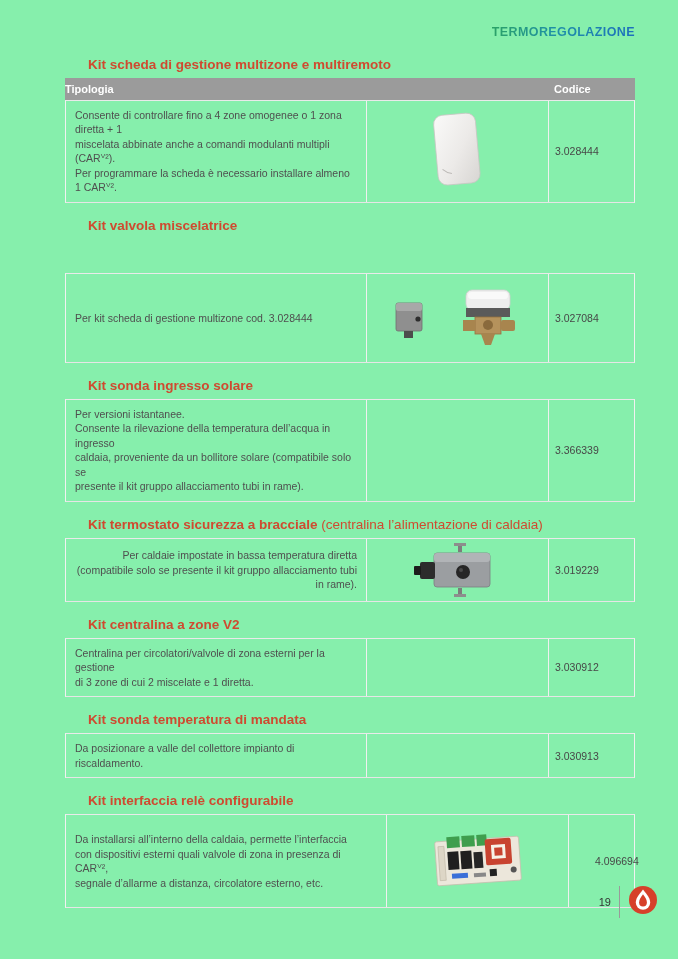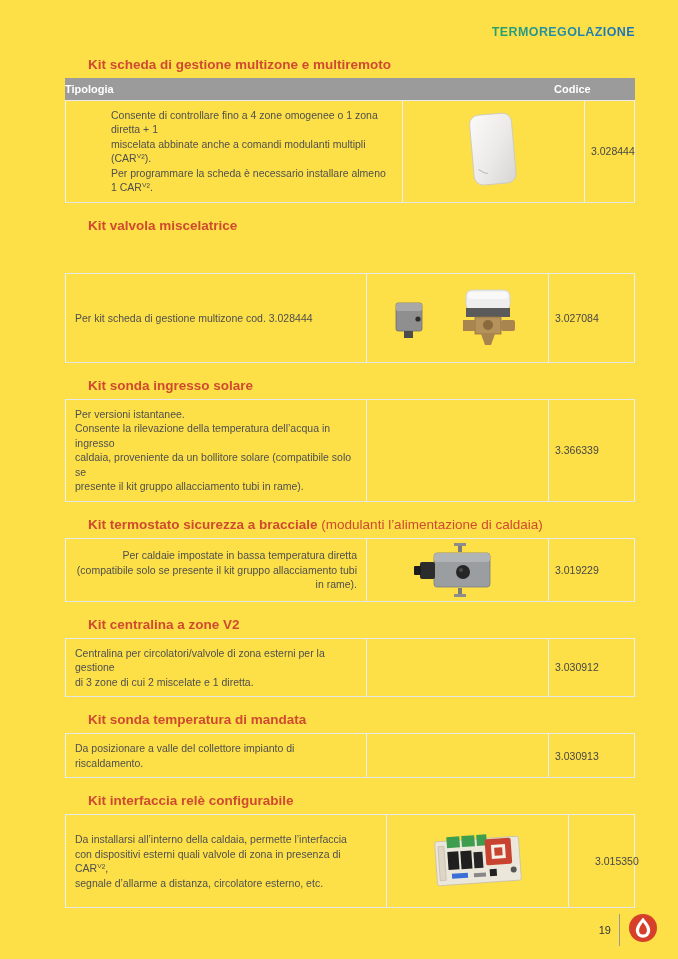--- a/index.html
+++ b/index.html
@@ -2,21 +2,21 @@
 <html lang="it"><head>
 <meta charset="utf-8">
 <style>
   * { margin: 0; padding: 0; box-sizing: border-box; }
   html, body { background: #ffffff; }
   body { font-family: "Liberation Sans", "DejaVu Sans", sans-serif; }
   .page {
     position: relative;
     width: 678px;
     height: 959px;
-    background: #fde047;
+    background: #86efac;
     padding: 22px 43px 0 65px;
     overflow: hidden;
   }
   .brand-row { text-align: right; height: 20px; }
   .brand {
     font-size: 12.5px;
     font-weight: 700;
     letter-spacing: 0.4px;
     color: #1d8fa8;
   }
@@ -60,31 +60,31 @@
     display: flex;
     align-items: center;
     font-size: 10.5px;
     color: #4f4f4f;
     line-height: 1.38;
     padding: 7px 9px;
   }
   .cell.desc span { white-space: pre-line; }
   .cell.imgcell { justify-content: center; border-left: 1px solid #f0f0f0; border-right: 1px solid #f0f0f0; padding: 2px; }
   .cell.code { padding-left: 6px; color: #474747; }
-  #sections .section:nth-child(1) .row { min-height: 97px; padding-left: 36px; }
+  #sections .section:nth-child(1) .row { min-height: 97px; }
   #sections .section:nth-child(2) .row { min-height: 90px; margin-top: 40px; }
   #sections .section:nth-child(3) .row { min-height: 58px; }
   #sections .section:nth-child(4) .row { min-height: 64px; text-align: right; }
   #sections .section:nth-child(5) .row { min-height: 42px; }
   #sections .section:nth-child(6) .row { min-height: 30px; }
   #sections .section:nth-child(7) .row { min-height: 94px; gap: 20px; }
   .footer {
     position: absolute;
     right: 20px;
-    bottom: 12px;
+    bottom: 40px;
     display: flex;
     align-items: center;
   }
   .footer .pagenum { font-size: 11px; color: #333; margin-right: 8px; }
   .footer .vline { width: 1px; height: 32px; background: #9a9a9a; margin-right: 8px; }
 </style>
 </head>
 <body>
 
 <div class="page">
@@ -166,21 +166,21 @@
 Consente la rilevazione della temperatura dell’acqua in ingresso
 caldaia, proveniente da un bollitore solare (compatibile solo se
 presente il kit gruppo allacciamento tubi in rame).</span>
           </div>
       <div class="cell imgcell"></div>
       <div class="cell code">3.366339</div>
     </div>
   </div>
 
   <div class="section">
-    <h2><span>Kit termostato sicurezza a bracciale</span><span class="suffix"> (modulanti l’alimentazione di caldaia)</span></h2>
+    <h2><span>Kit termostato sicurezza a bracciale</span><span class="suffix"> (centralina l’alimentazione di caldaia)</span></h2>
 
     <div class="row">
       <div class="cell desc">
             <span>Per caldaie impostate in bassa temperatura diretta
 (compatibile solo se presente il kit gruppo allacciamento tubi in rame).</span>
           </div>
       <div class="cell imgcell">
             <svg width="100" height="58" viewBox="0 0 100 58">
     <rect x="50" y="3" width="4" height="8" fill="#7d7d7d"></rect>
     <rect x="46" y="2" width="12" height="3" fill="#8d8d8d"></rect>
@@ -246,21 +246,21 @@
       <rect x="63" y="14" width="26" height="26" rx="2" fill="#c84330"></rect>
       <rect x="69" y="20" width="14" height="14" fill="#f6f1e7"></rect>
       <rect x="72" y="23" width="8" height="8" fill="#c84330"></rect>
       <rect x="28" y="46" width="16" height="5" fill="#3a6fd8"></rect>
       <rect x="50" y="47" width="12" height="4" fill="#888"></rect>
       <circle cx="90" cy="46" r="3" fill="#555"></circle>
       <rect x="66" y="44" width="7" height="7" fill="#222"></rect>
     </g>
   </svg>
           </div>
-      <div class="cell code">3.015350</div>
+      <div class="cell code">4.096694</div>
     </div>
   </div>
 </div>
 
   <div class="footer">
     <span class="pagenum">19</span>
     <span class="vline"></span>
     <span>
       <svg width="30" height="30" viewBox="0 0 30 30">
         <circle cx="15" cy="15" r="14" fill="#d6402a"></circle>

